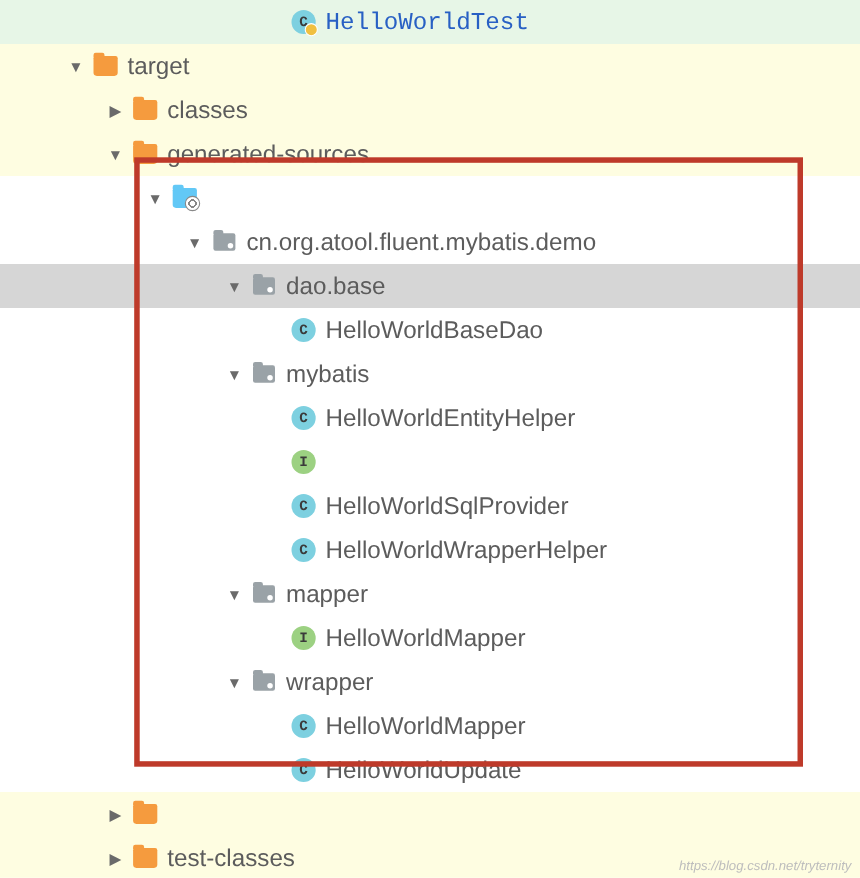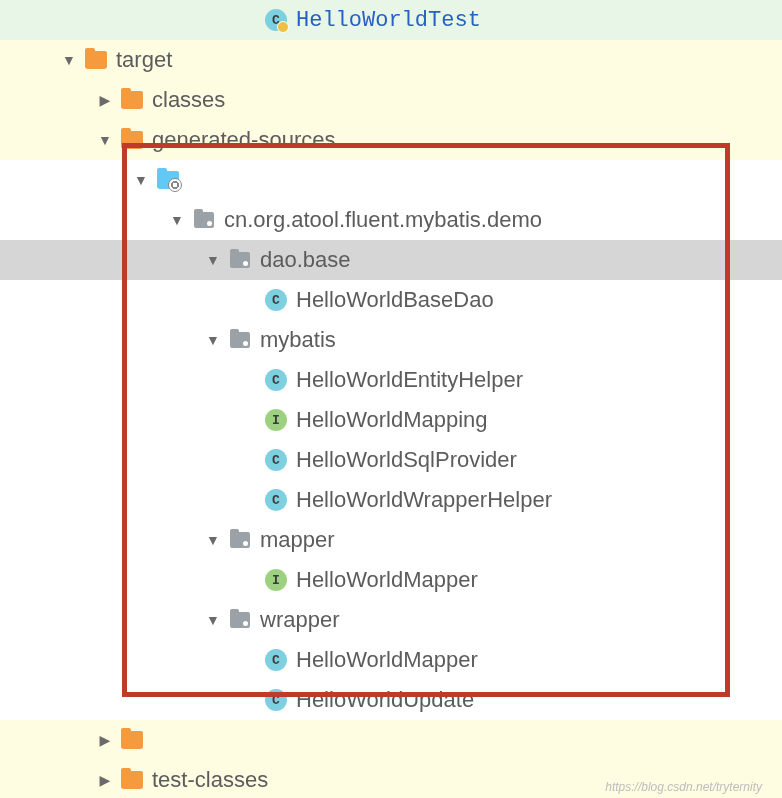--- a/index.html
+++ b/index.html
@@ -120,21 +120,21 @@
     left: 122px;
     top: 143px;
     width: 608px;
     height: 554px;
     border: 5px solid #be3a2a;
     pointer-events: none;
     z-index: 10;
   }
   .watermark {
     position: absolute;
-    right: 20px;
+    right: 8px;
     bottom: 4px;
     font-size: 12px;
     color: #bdbdbd;
     font-style: italic;
     pointer-events: none;
   }
 </style>
 </head>
 <body>
 
@@ -217,21 +217,20 @@
         <span class="class-c">C</span>
       </span>
       <span class="label">HelloWorldEntityHelper</span>
     </div>
     <div class="row">
       <span class="indent i6"></span>
       <span class="arrow placeholder">▼</span>
       <span class="icon">
         <span class="class-i">I</span>
       </span>
-      <span class="label">HelloWorldMapping</span>
     </div>
     <div class="row">
       <span class="indent i6"></span>
       <span class="arrow placeholder">▼</span>
       <span class="icon">
         <span class="class-c">C</span>
       </span>
       <span class="label">HelloWorldSqlProvider</span>
     </div>
     <div class="row">

